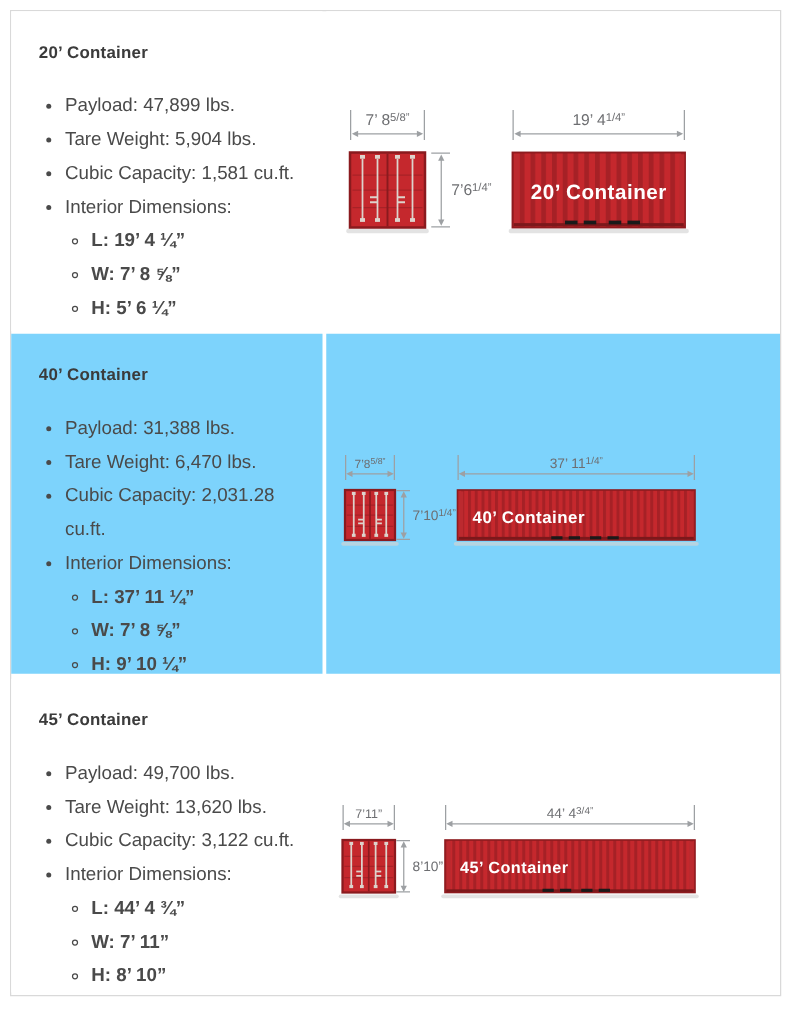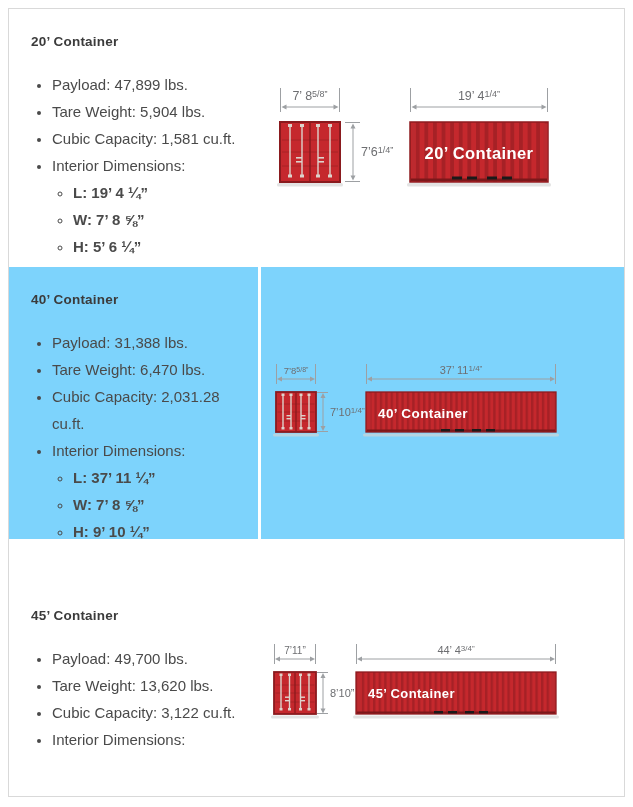--- a/index.html
+++ b/index.html
@@ -230,20 +230,25 @@
   </div>
 
   <div class="row r3">
     <div class="cell cell-text">
       <h3 class="section-title">45’ Container</h3>
       <ul class="specs">
         <li>Payload: 49,700 lbs.</li>
         <li>Tare Weight: 13,620 lbs.</li>
         <li>Cubic Capacity: 3,122 cu.ft.</li>
         <li><span>Interior Dimensions:</span>
+          <ul class="interior">
+            <li>L: 44’ 4 ¾”</li>
+            <li>W: 7’ 11”</li>
+            <li>H: 8’ 10”</li>
+          </ul>
         </li>
       </ul>
     </div>
     <div class="cell cell-diagram">
       <svg class="svg3" width="363" height="190" viewBox="0 0 363 190">
         <defs>
           <pattern id="c3" width="5.6" height="10" patternUnits="userSpaceOnUse">
             <rect width="5.6" height="10" fill="#c5282d"></rect>
             <rect width="2.4" height="10" fill="#a62126"></rect>
           </pattern>

